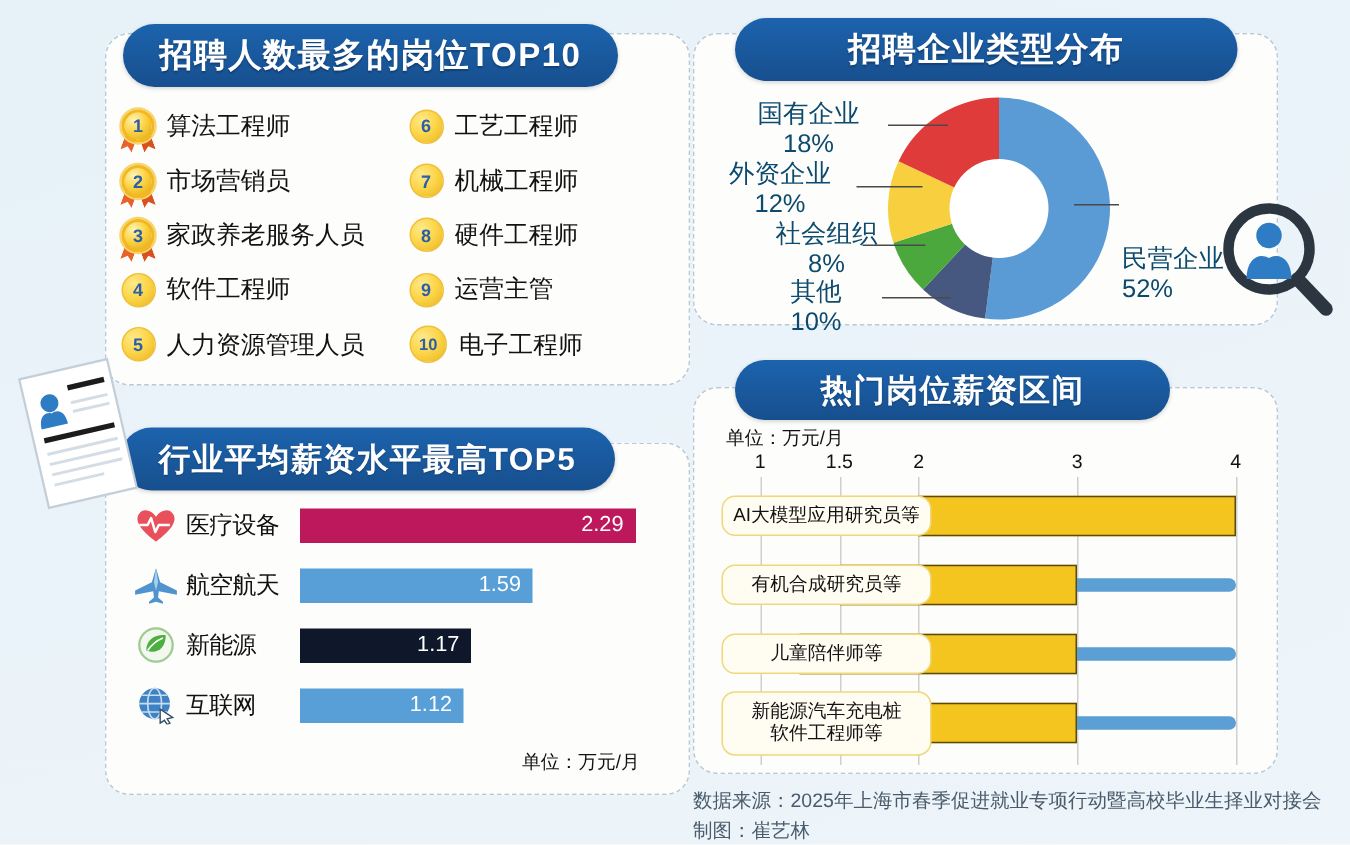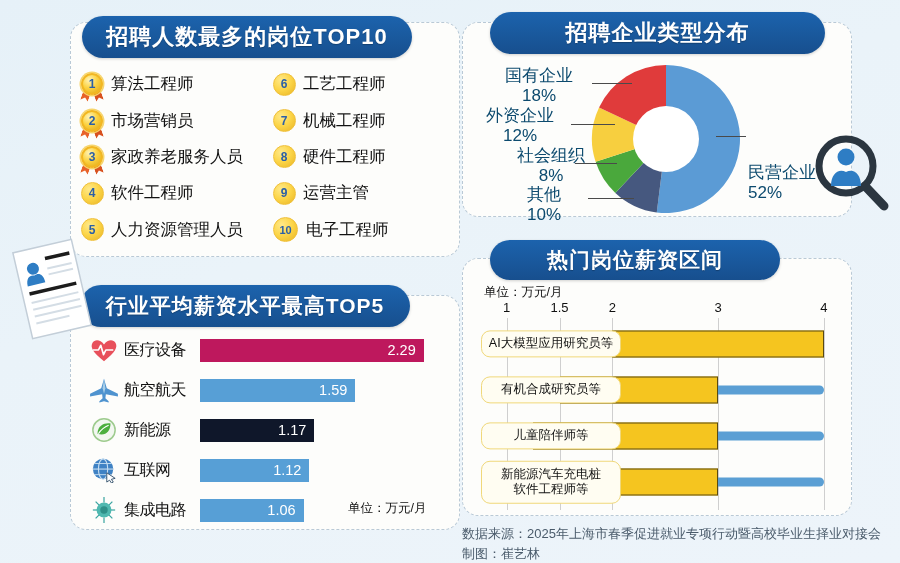--- a/index.html
+++ b/index.html
@@ -303,44 +303,20 @@
           <line x1="4" y1="13" x2="26" y2="13" stroke="#c5ddf1" stroke-width="1.2"></line>
           <line x1="6" y1="7" x2="24" y2="7" stroke="#c5ddf1" stroke-width="1"></line>
           <line x1="6" y1="19" x2="24" y2="19" stroke="#c5ddf1" stroke-width="1"></line>
           <path d="M19 17 L28 23 L24 24 L26 27 L24 28 L22 25 L19 27 Z" fill="#fff" stroke="#33506b" stroke-width="1"></path>
         </svg>
       </div>
       <div class="bname">互联网</div>
       <div class="btrack">
         <div class="bfill" style="width: 43.0769%; background: rgb(87, 159, 214);">
           <span>1.12</span>
-        </div>
-      </div>
-    </div>
-    <div class="brow">
-      <div class="bicon">
-        <svg viewBox="0 0 32 28" width="30" height="26">
-          <g stroke="#39a5a0" stroke-width="1.3">
-            <line x1="16" y1="0" x2="16" y2="6"></line>
-            <line x1="16" y1="22" x2="16" y2="28"></line>
-            <line x1="4" y1="14" x2="9" y2="14"></line>
-            <line x1="23" y1="14" x2="28" y2="14"></line>
-            <line x1="7" y1="5" x2="11" y2="9"></line>
-            <line x1="21" y1="19" x2="25" y2="23"></line>
-            <line x1="25" y1="5" x2="21" y2="9"></line>
-            <line x1="11" y1="19" x2="7" y2="23"></line>
-          </g>
-          <circle cx="16" cy="14" r="8" fill="#4fb8b0"></circle>
-          <circle cx="16" cy="14" r="4" fill="#2e8f88"></circle>
-        </svg>
-      </div>
-      <div class="bname">集成电路</div>
-      <div class="btrack">
-        <div class="bfill" style="width: 40.7692%; background: rgb(87, 159, 214);">
-          <span>1.06</span>
         </div>
       </div>
     </div>
   </div>
 <div id="top5-unit">单位：万元/月</div>
 
 <svg id="resume-doc" viewBox="0 0 64 92">
   <rect x="2" y="2" width="60" height="88" fill="#ffffff" stroke="#c3ced8" stroke-width="1.5"></rect>
   <circle cx="18" cy="22" r="6" fill="#2e7dc4"></circle>
   <path d="M9 38 C9 29 14 27 18 29 C22 27 27 29 27 38 Z" fill="#2e7dc4"></path>

